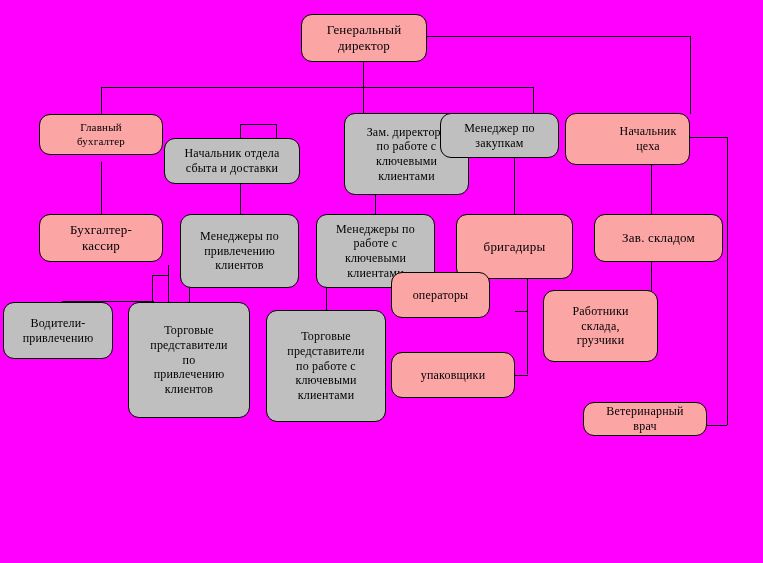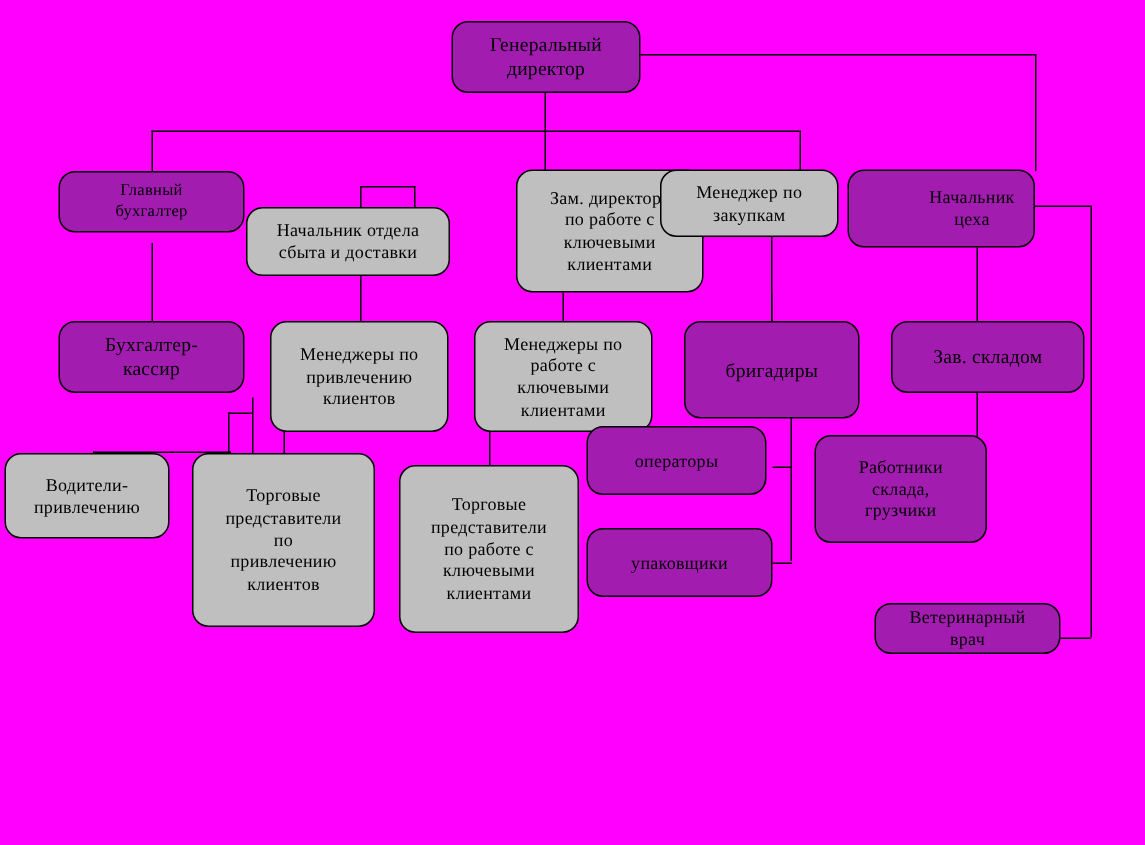--- a/index.html
+++ b/index.html
@@ -22,21 +22,21 @@
     border-radius: 11px;
     display: flex;
     align-items: center;
     justify-content: center;
     text-align: center;
     line-height: 1.22;
     color: #000000;
     padding: 2px 4px;
     letter-spacing: 0.2px;
   }
-  .node.white { background: #a21caf; justify-content: center; }
+  .node.white { background: #fca5a5; justify-content: center; }
   .node.gray  { background: #BFBFBF; }
   .node .lbl { display: block; width: 100%; white-space: pre-line; }
 
   
   .ln {
     position: absolute;
     background: #000000;
   }
   .lnh { height: 1px; }
   .lnv { width: 1px; }
@@ -136,21 +136,21 @@
 привлечению
 клиентов</span>
       </div>
       <div class="node gray" style="left: 266px; top: 310px; width: 120px; height: 112px; font-size: 12px;">
         <span class="lbl">Торговые
 представители
 по работе с
 ключевыми
 клиентами</span>
       </div>
-      <div class="node white" style="left: 391px; top: 284px; width: 120px; height: 46px; font-size: 12px;">
+      <div class="node white" style="left: 391px; top: 272px; width: 99px; height: 46px; font-size: 12px;">
         <span class="lbl">операторы</span>
       </div>
       <div class="node white" style="left: 391px; top: 352px; width: 124px; height: 46px; font-size: 12px;">
         <span class="lbl">упаковщики</span>
       </div>
       <div class="node white" style="left: 543px; top: 290px; width: 115px; height: 72px; font-size: 12px;">
         <span class="lbl">Работники
 склада,
 грузчики</span>
       </div>

